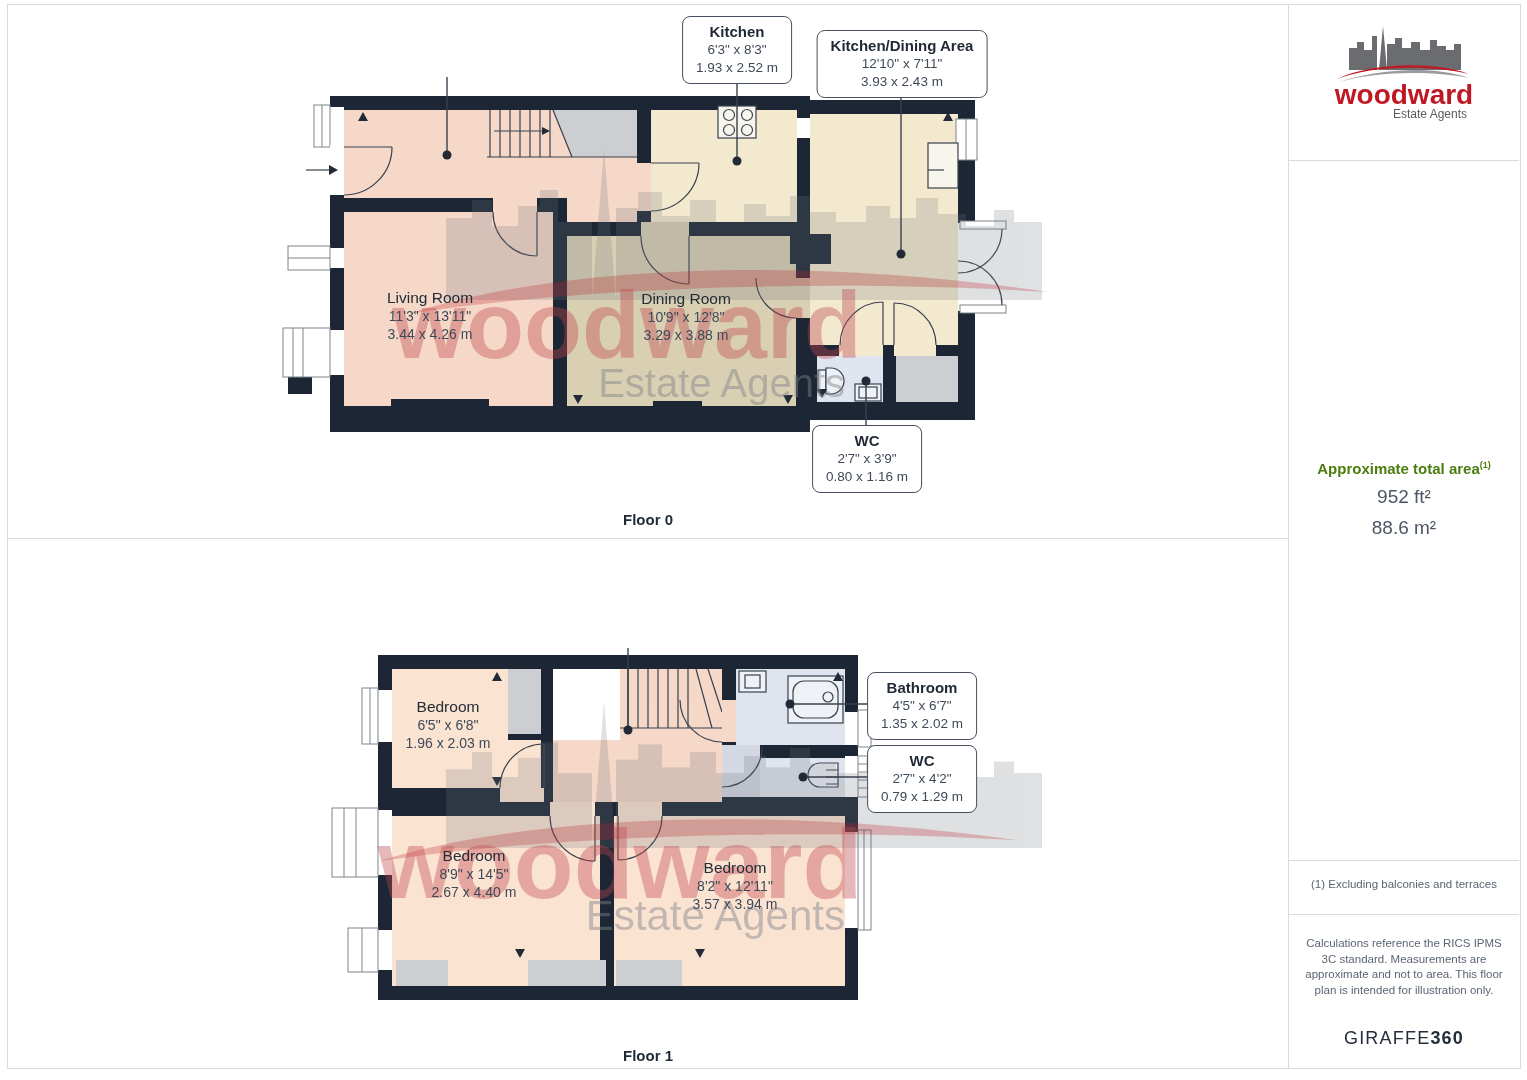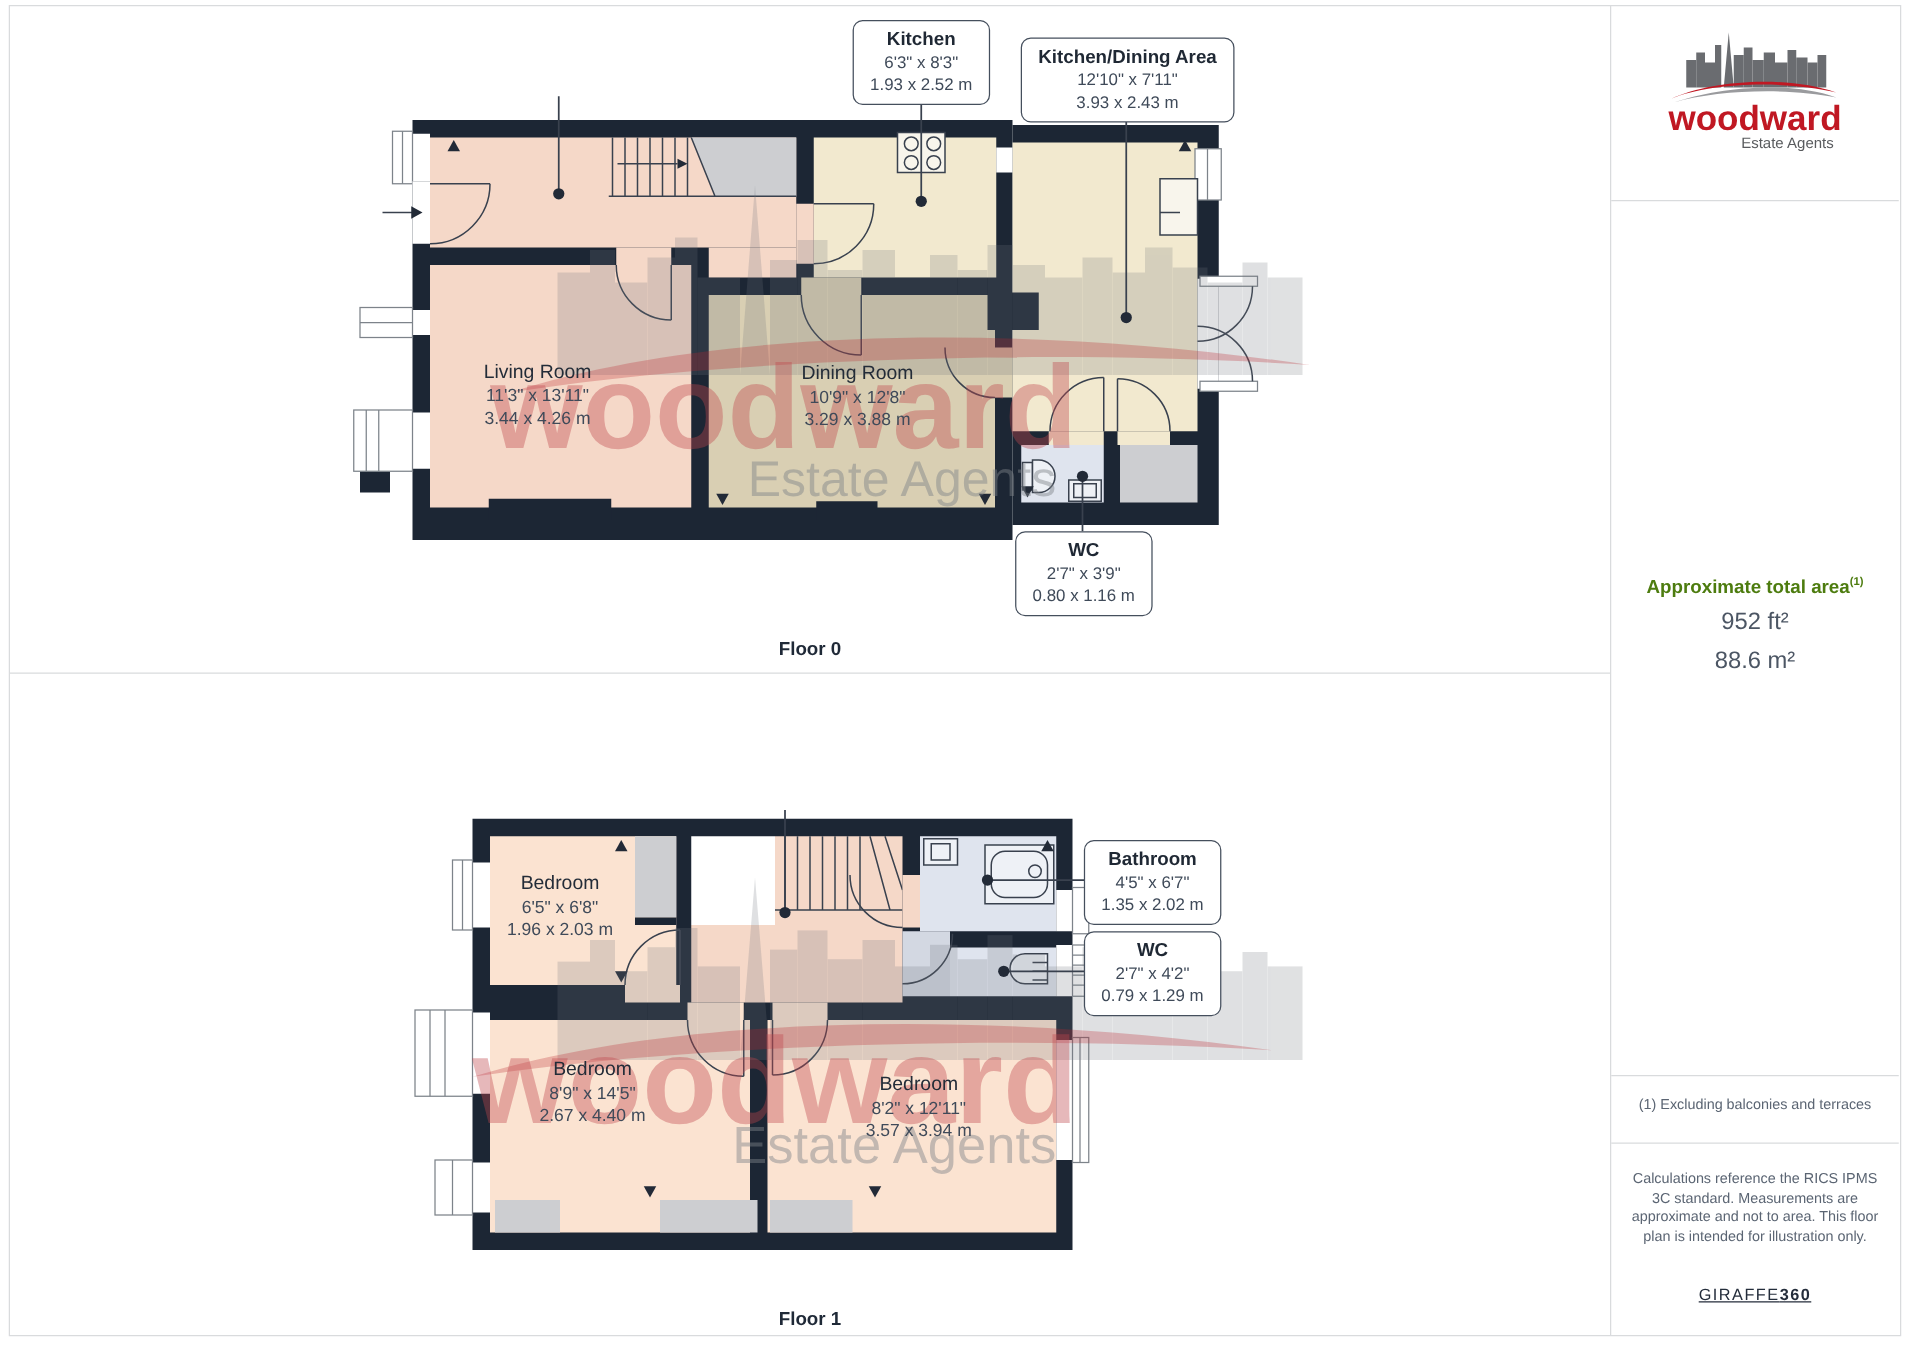--- a/index.html
+++ b/index.html
@@ -46,21 +46,21 @@
   
   .sidebar{position:absolute;left:1289px;top:4px;width:230px;height:1064px;}
   .sb-line{position:absolute;left:0;width:230px;height:0;border-top:1px solid #d9dbdd;}
   .logo-wrap{position:absolute;left:50%;top:14px;transform:translateX(-50%);}
   .area-block{position:absolute;left:0;top:456px;width:230px;text-align:center;}
   .area-title{font-size:15px;font-weight:bold;color:#4d7c0f;}
   .area-title sup{font-size:9px;}
   .area-val{font-size:19px;color:#4c5664;margin-top:9px;}
   .sb-note{position:absolute;left:0;width:230px;text-align:center;font-size:11.5px;color:#5b6573;}
   .sb-disc{position:absolute;left:15px;width:200px;text-align:center;font-size:11.5px;line-height:15.5px;color:#5b6573;}
-  .sb-brand{position:absolute;left:0;width:230px;text-align:center;font-size:13px;letter-spacing:1.2px;color:#242d3b;text-decoration:underline;}
+  .sb-brand{position:absolute;left:0;width:230px;text-align:center;font-size:18px;letter-spacing:1.2px;color:#242d3b;}
   .sb-brand b{font-weight:bold;}
 </style>
 </head>
 <body>
 
 <div class="stage">
   <div class="frame"></div>
 
   <svg class="plansvg" width="1527" height="1080" viewBox="0 0 1527 1080" aria-hidden="true">
 

